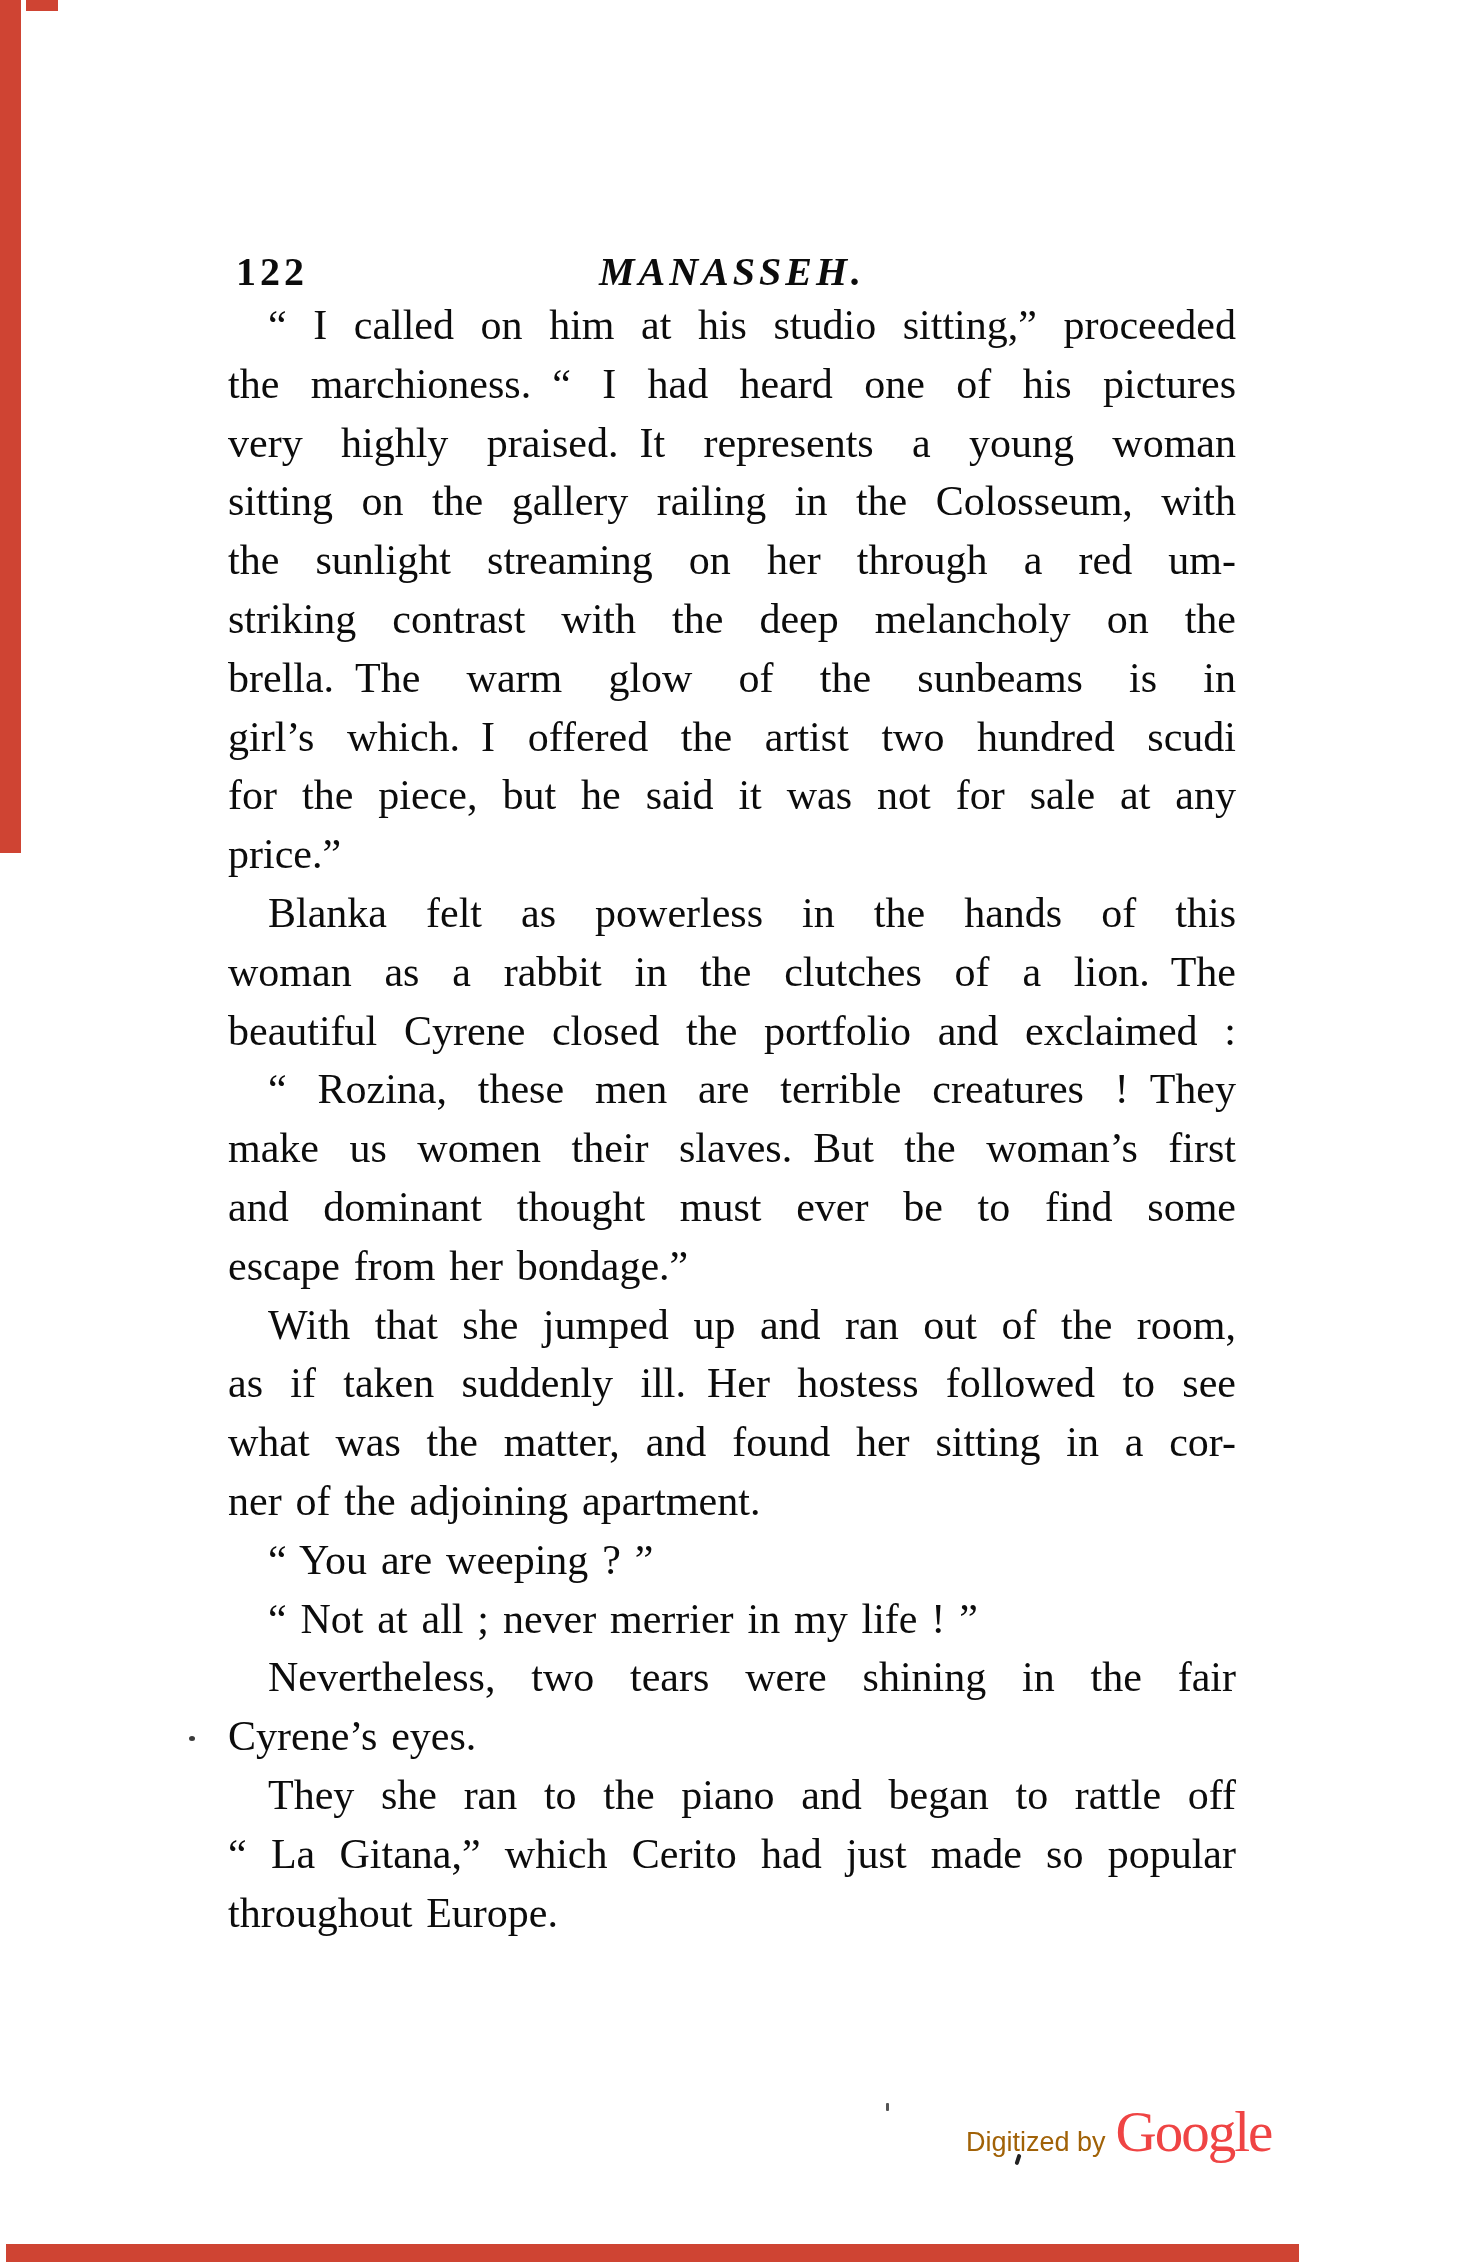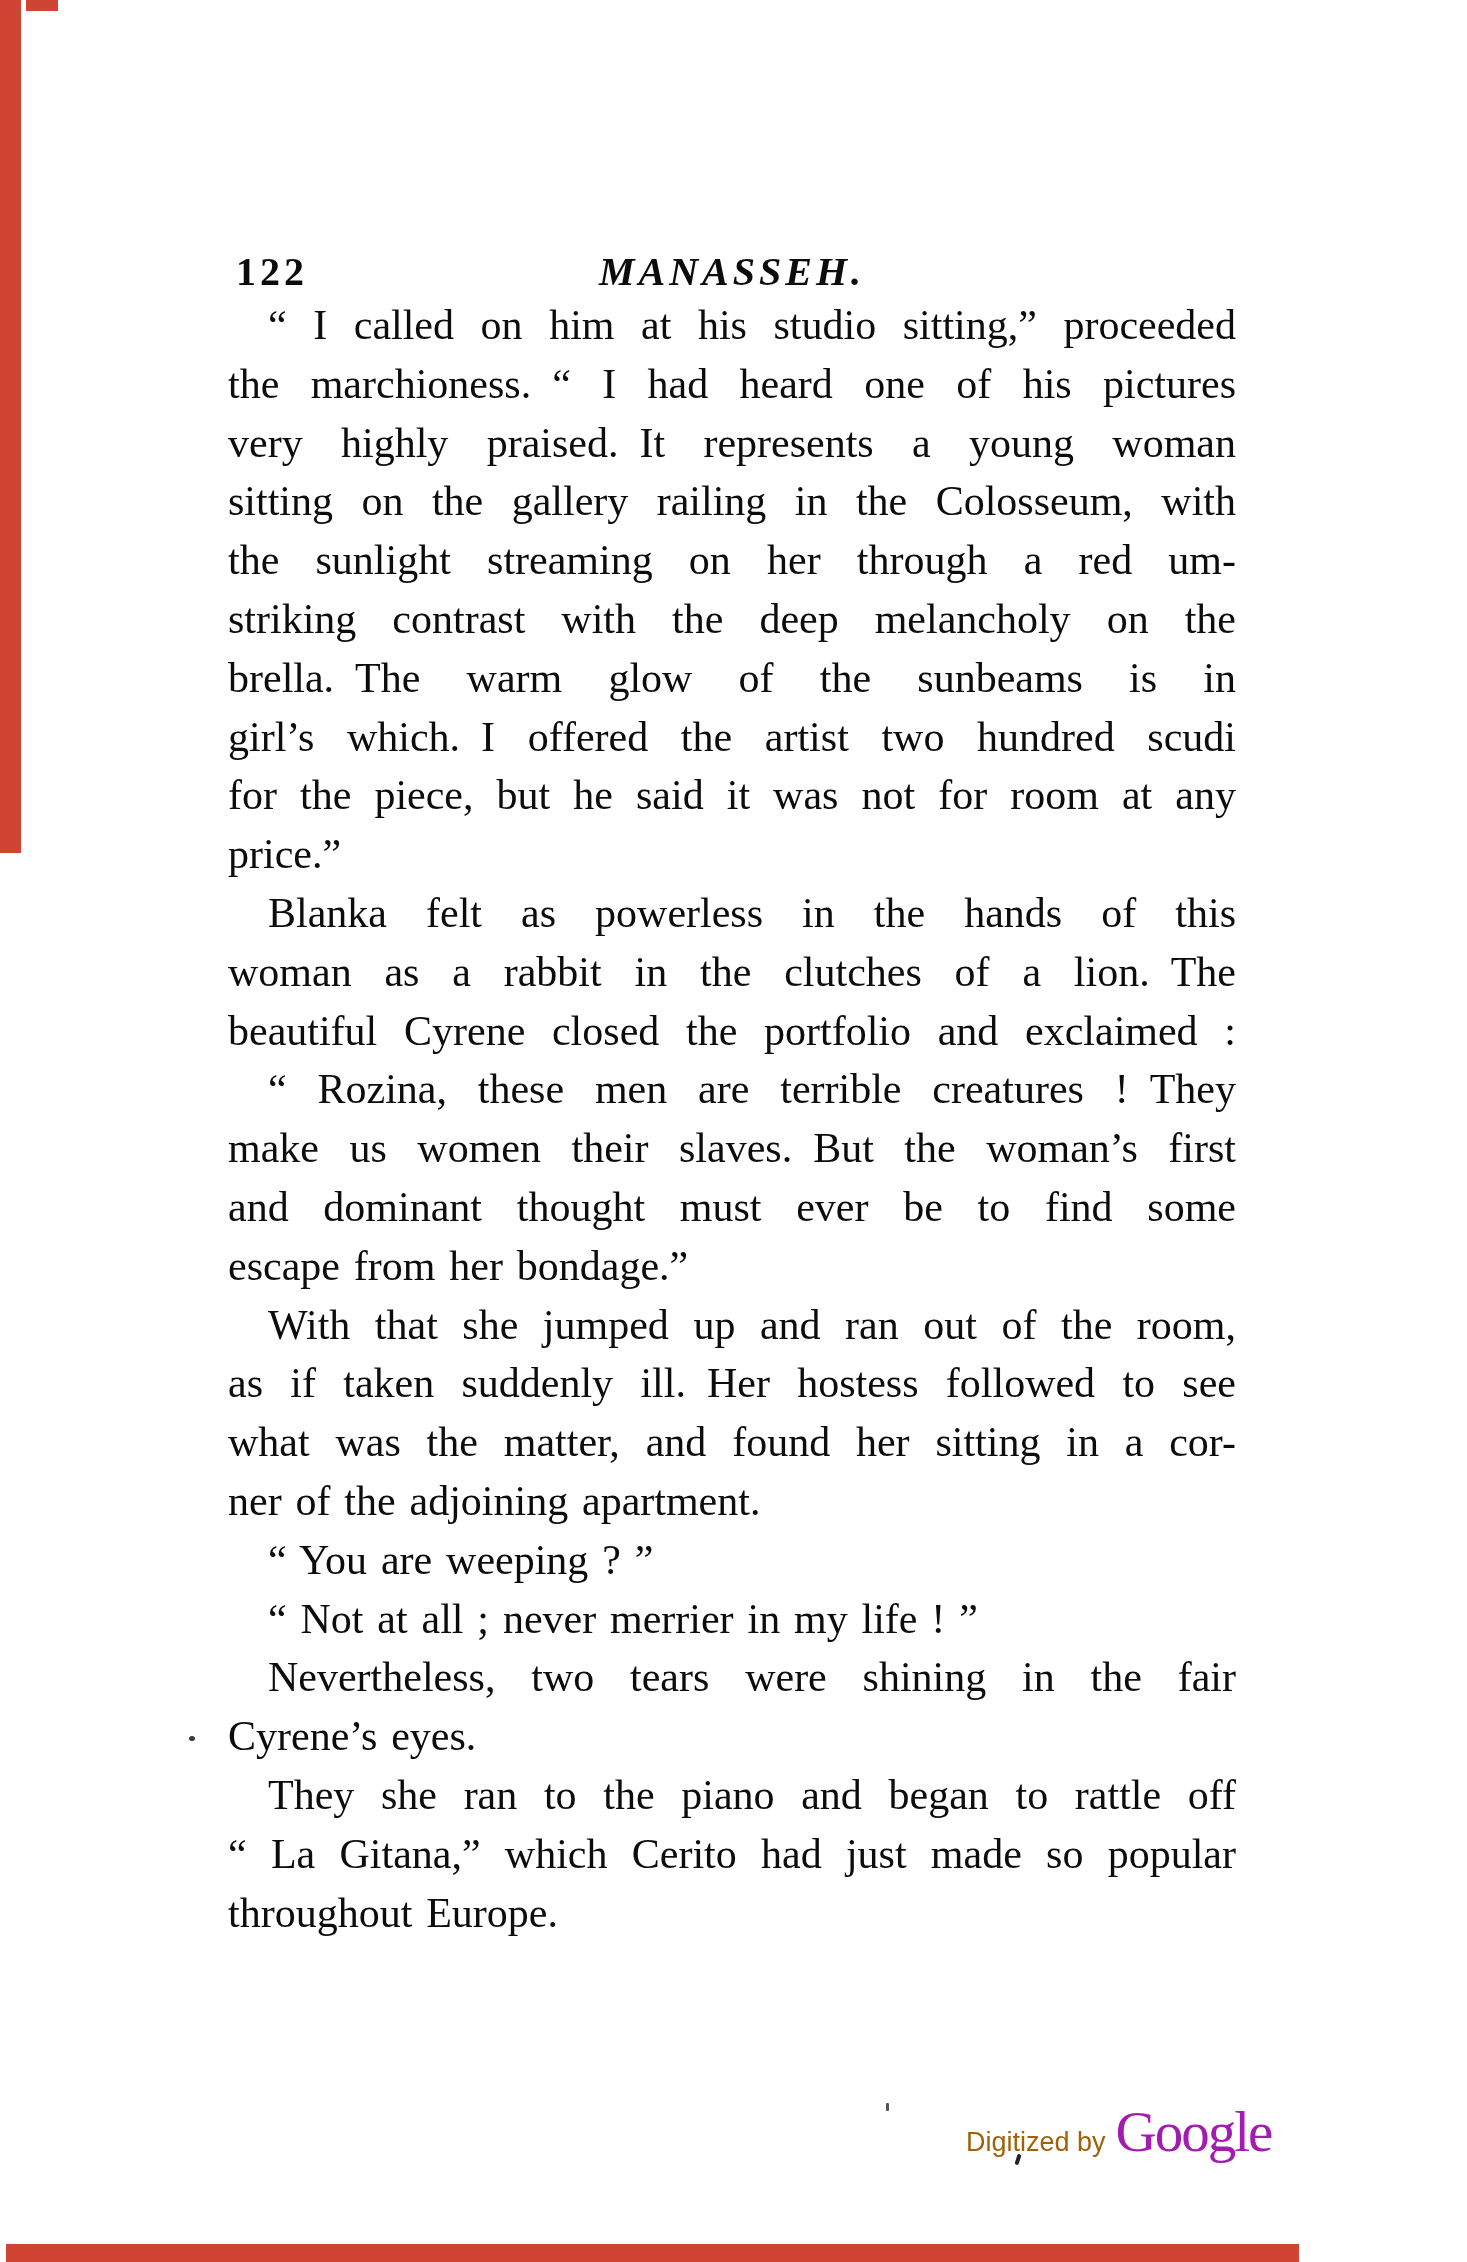--- a/index.html
+++ b/index.html
@@ -85,21 +85,21 @@
   }
   .digitized-by {
     font-family: "Liberation Sans", "DejaVu Sans", sans-serif;
     font-size: 27px;
     color: #a16207;
   }
   .google-logo {
     font-family: "Liberation Serif", "DejaVu Serif", serif;
     font-size: 57px;
     letter-spacing: -2px;
-    color: #a21caf;
+    color: #ef4444;
   }
 </style>
 </head>
 <body>
 
 <div class="page">
 
   <div class="scan-red left-bar" style="background: rgb(207, 68, 51);"></div>
   <div class="scan-red top-notch" style="background: rgb(207, 68, 51);"></div>
   <div class="scan-red right-bar" style="background: rgb(207, 68, 51);"></div>
@@ -110,21 +110,21 @@
 
   <div class="body-text" id="body-text">
       <div class="line indent">“ I called on him at his studio sitting,” proceeded</div>
       <div class="line">the marchioness. “ I had heard one of his pictures</div>
       <div class="line">very highly praised. It represents a young woman</div>
       <div class="line">sitting on the gallery railing in the Colosseum, with</div>
       <div class="line">the sunlight streaming on her through a red um-</div>
       <div class="line">striking contrast with the deep melancholy on the</div>
       <div class="line">brella. The warm glow of the sunbeams is in</div>
       <div class="line">girl’s which. I offered the artist two hundred scudi</div>
-      <div class="line">for the piece, but he said it was not for room at any</div>
+      <div class="line">for the piece, but he said it was not for sale at any</div>
       <div class="line last">price.”</div>
       <div class="line indent">Blanka felt as powerless in the hands of this</div>
       <div class="line">woman as a rabbit in the clutches of a lion. The</div>
       <div class="line">beautiful Cyrene closed the portfolio and exclaimed :</div>
       <div class="line indent">“ Rozina, these men are terrible creatures ! They</div>
       <div class="line">make us women their slaves. But the woman’s first</div>
       <div class="line">and dominant thought must ever be to find some</div>
       <div class="line last">escape from her bondage.”</div>
       <div class="line indent">With that she jumped up and ran out of the room,</div>
       <div class="line">as if taken suddenly ill. Her hostess followed to see</div>

